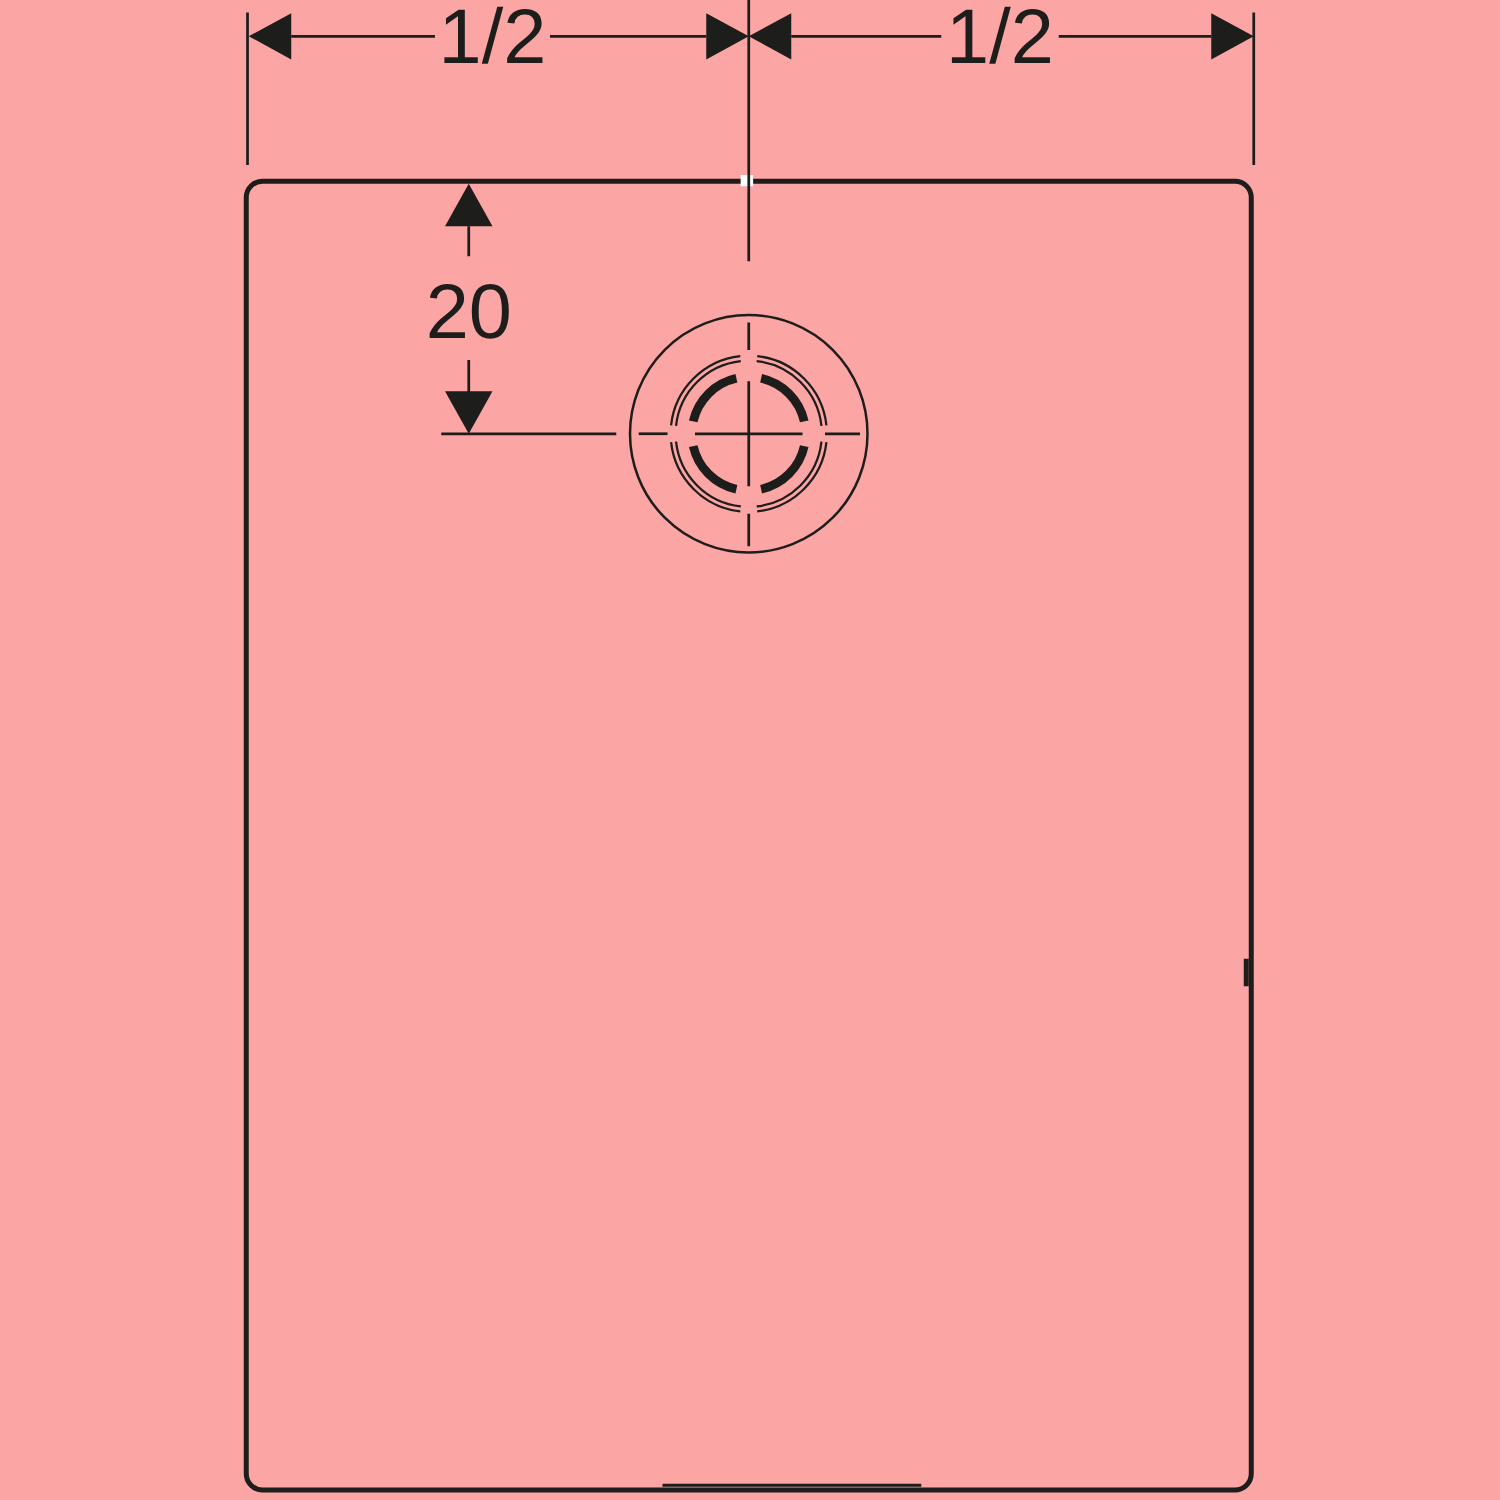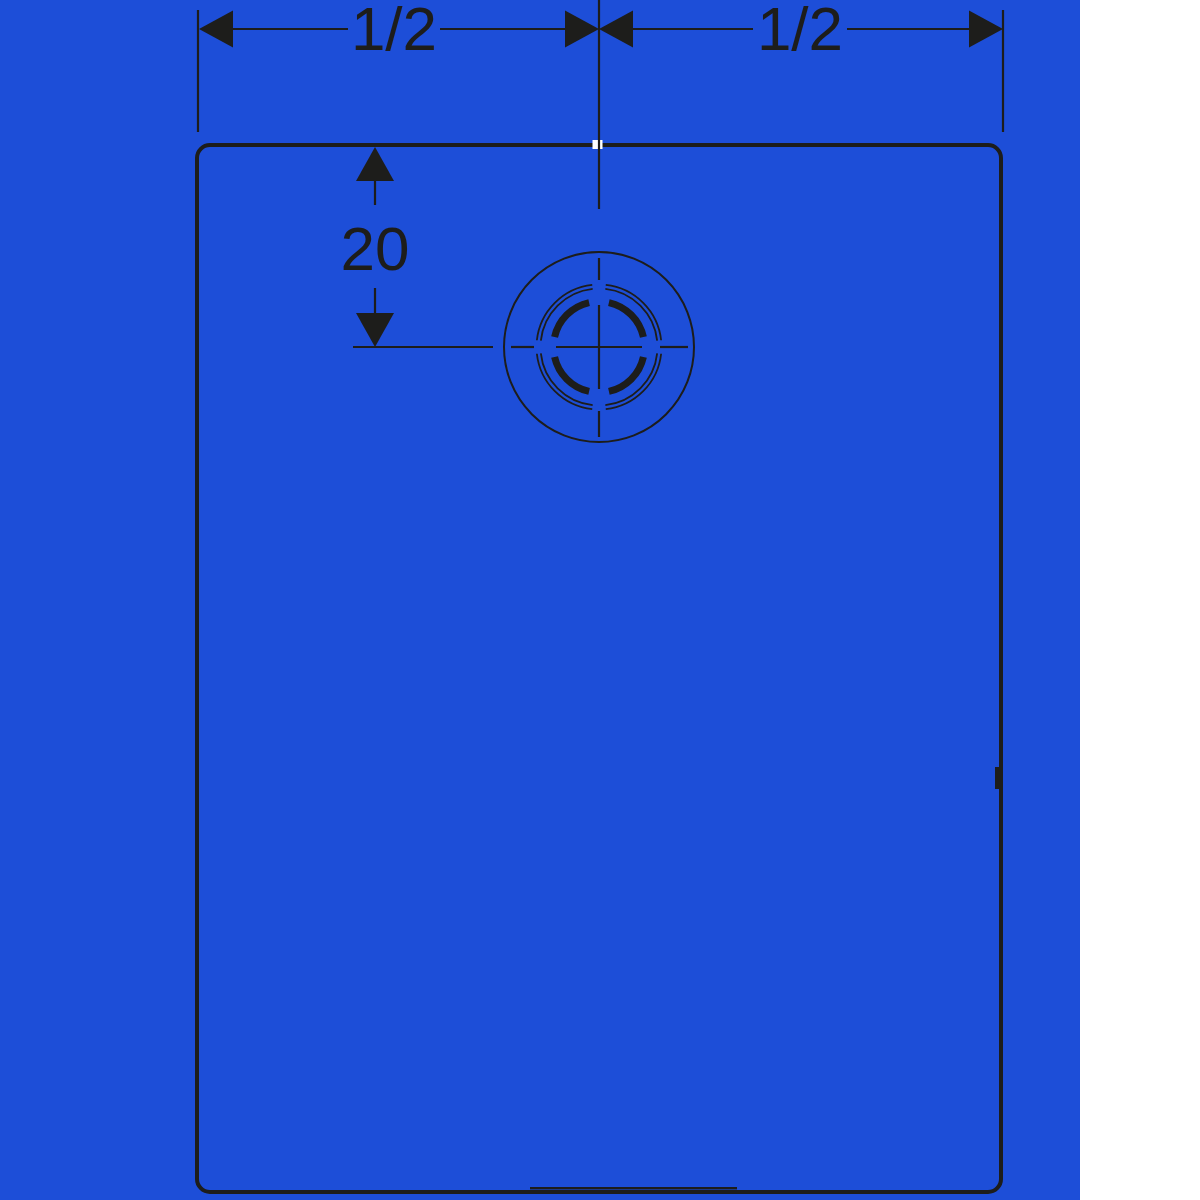--- a/index.html
+++ b/index.html
@@ -1,16 +1,16 @@
 <!DOCTYPE html>
 <html><head>
 <meta charset="utf-8">
 <style>
   html, body { margin: 0; padding: 0; background: #ffffff; }
-  .stage { width: 1080px; height: 1200px; position: relative; background: #1d4ed8; }
+  .stage { width: 1200px; height: 1200px; position: relative; background: #fca5a5; }
   svg { display: block; }
   text {
     font-family: "Liberation Sans", sans-serif;
     font-size: 62px;
     font-weight: 400;
   }
 </style>
 </head>
 <body>
 

